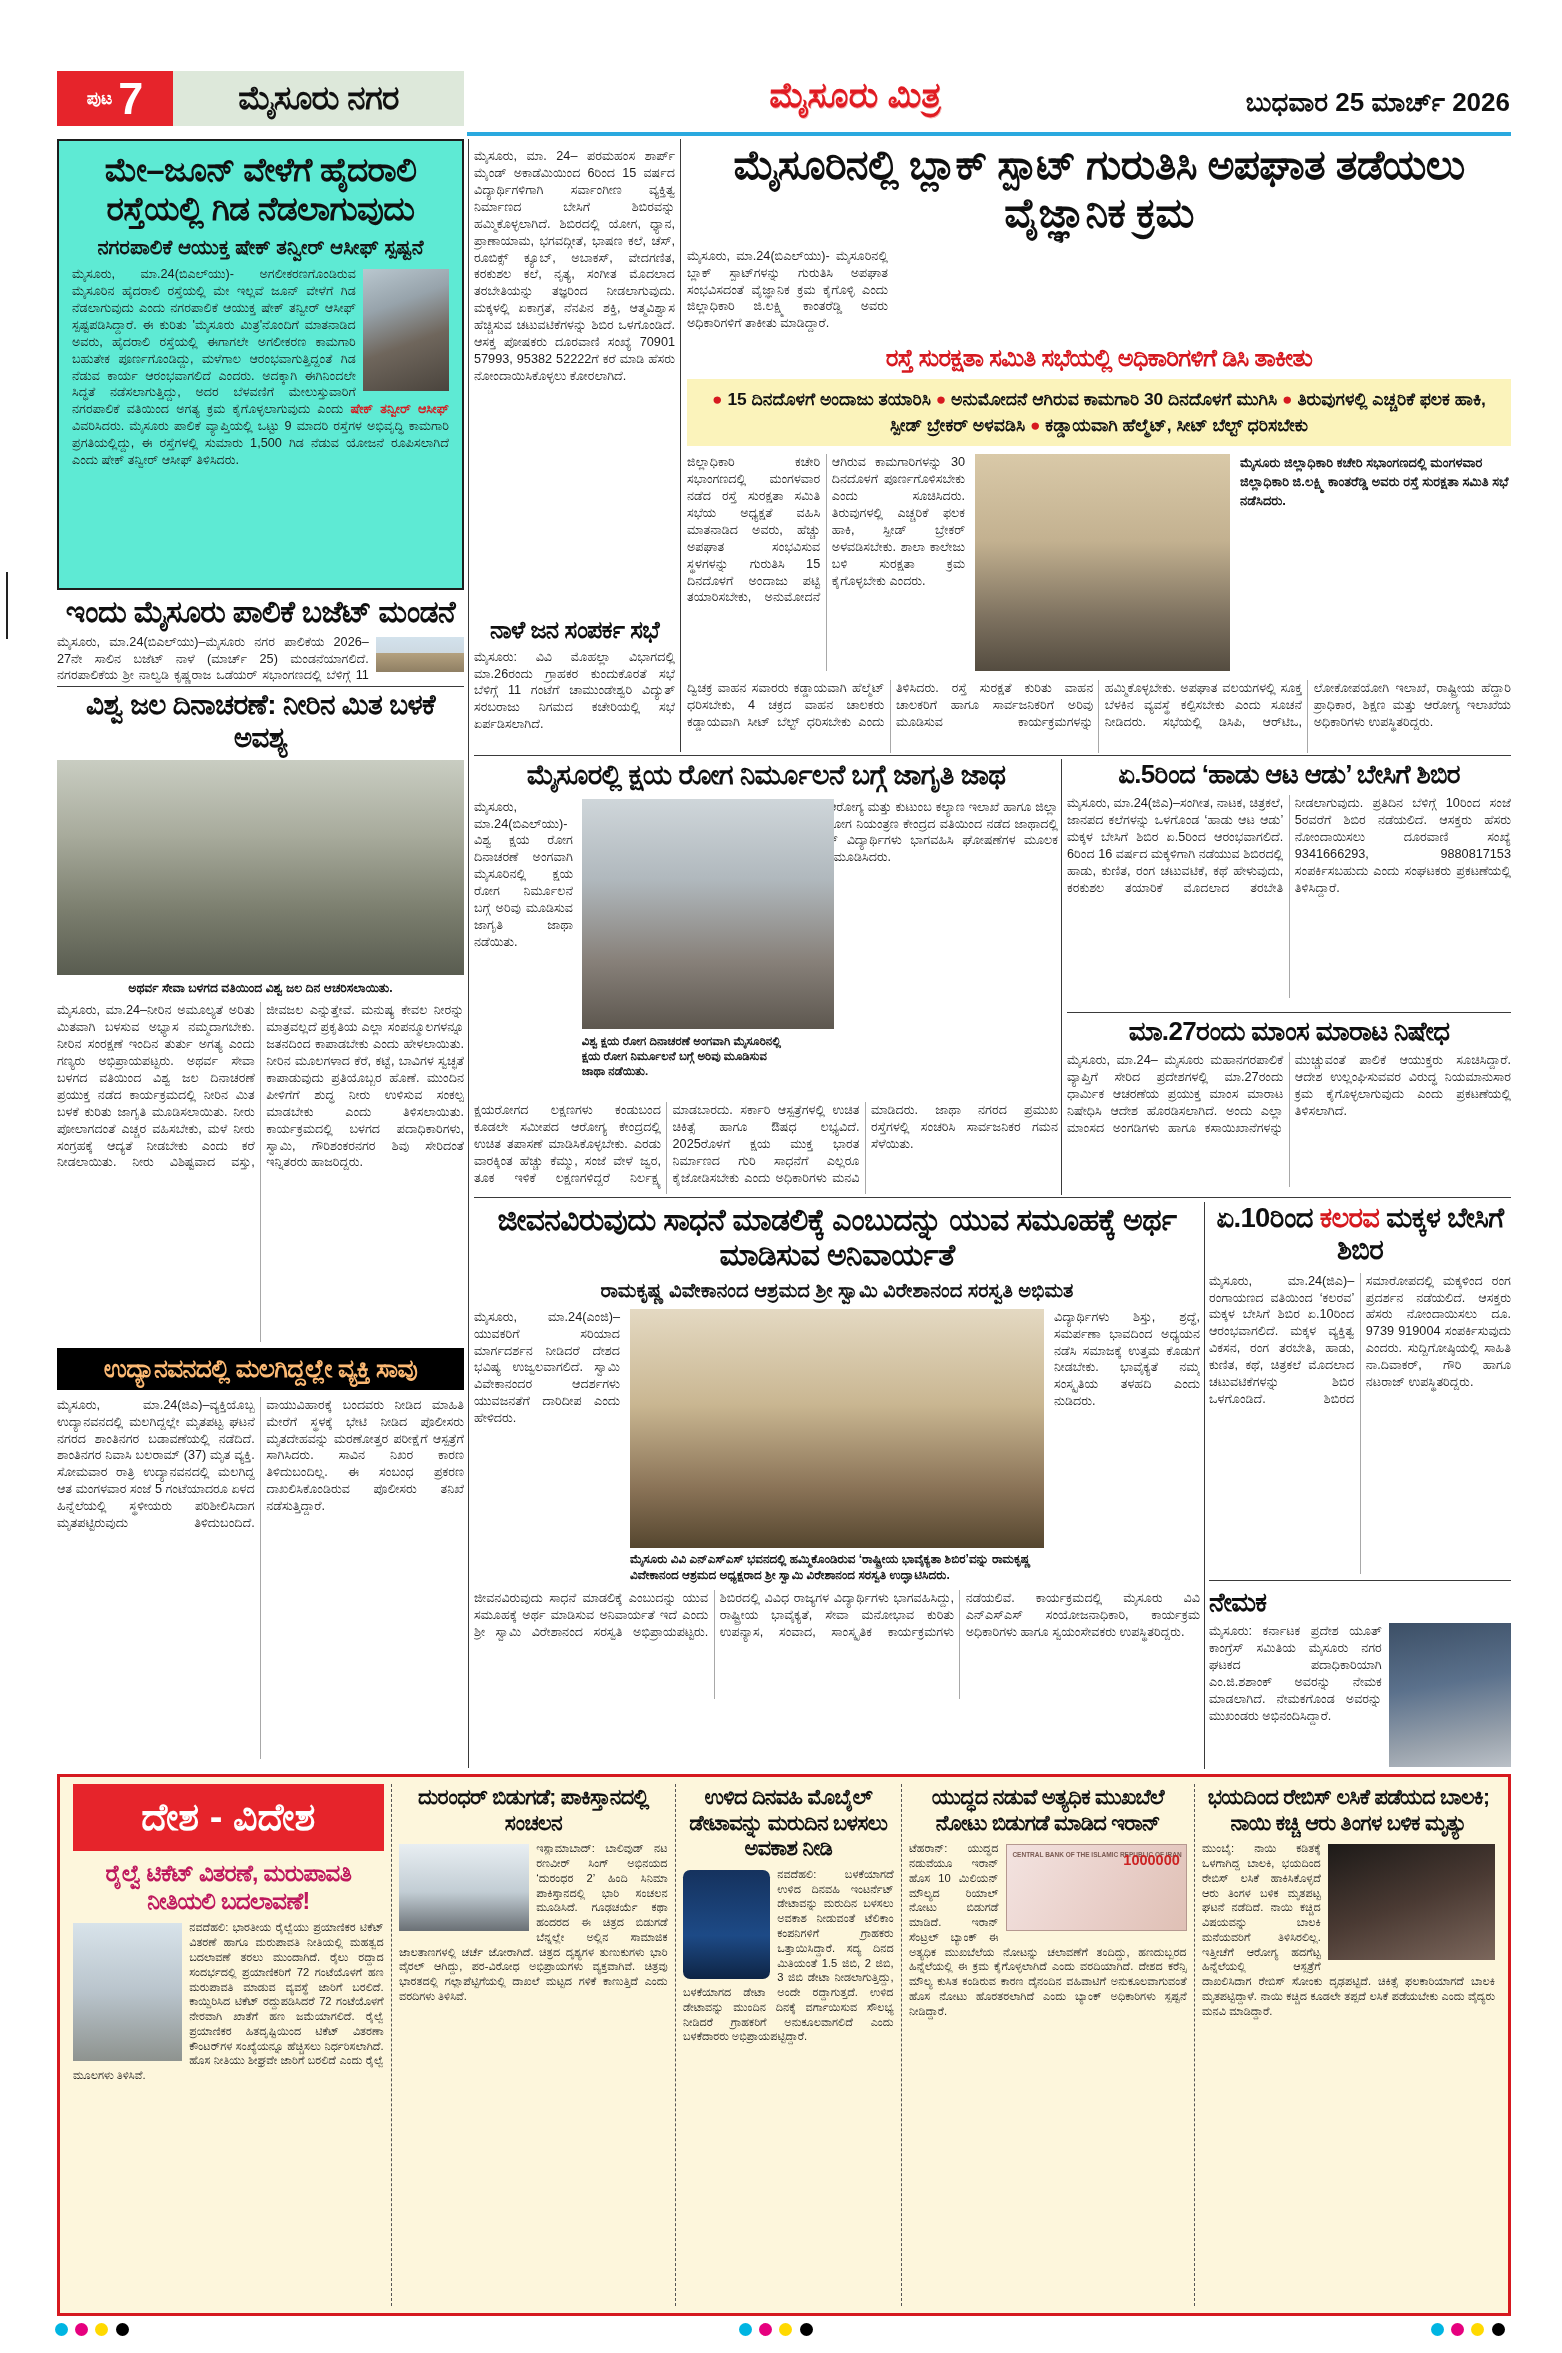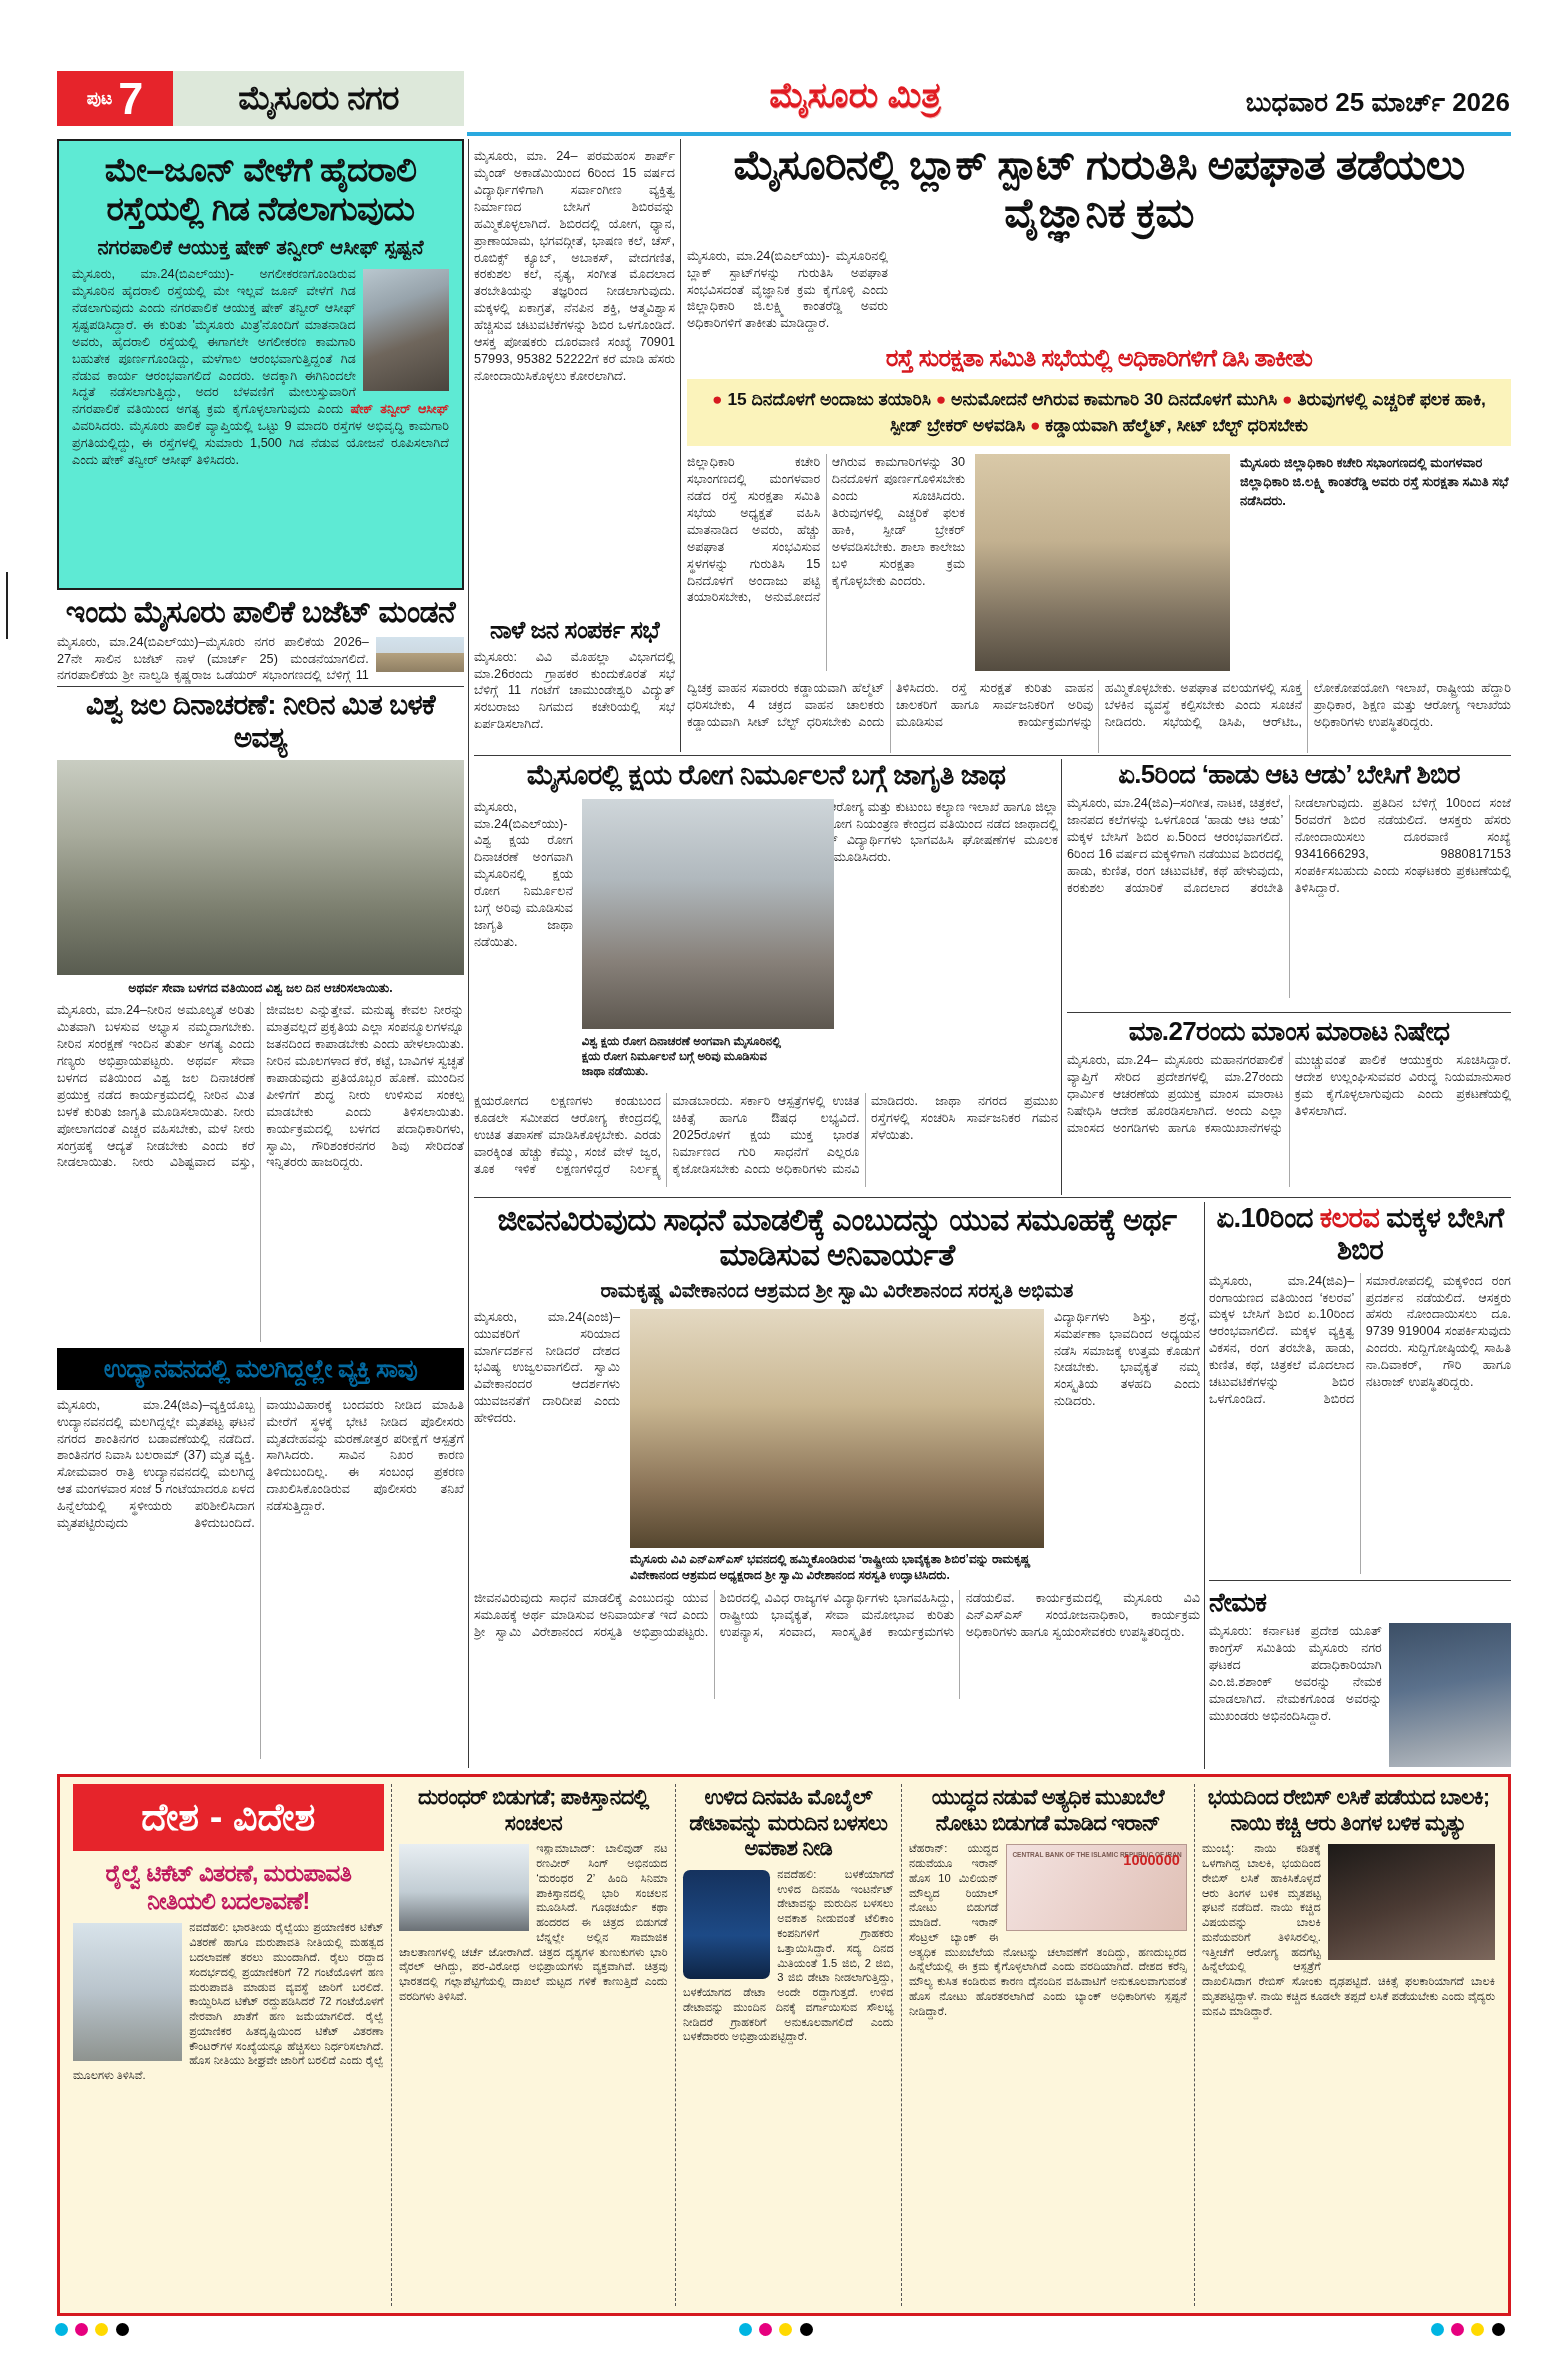--- a/index.html
+++ b/index.html
@@ -54,21 +54,21 @@
   .artB { left:57px; top:594px; width:407px; height:90px; }
   .artB .hl { font-size:30px; }
   .artB .body-txt { margin-top:4.3px; }
 
   .artC { left:57px; top:688px; width:407px; height:654px; }
   .artC .hl { font-size:28px; }
   .artC .caption { text-align:center; margin:5.8px 0; }
   .artC .body-txt { margin-top:2.9px; }
 
   .artD { left:57px; top:1348px; width:407px; height:420px; }
-  .banner { background:#000; color:#0369a1; font-size:25px; font-weight:bold; text-align:center; padding:5.8px 2.9px; letter-spacing:-0.7px; }
+  .banner { background:#000; color:#fdba74; font-size:25px; font-weight:bold; text-align:center; padding:5.8px 2.9px; letter-spacing:-0.7px; }
   .artD .body-txt { margin-top:7.2px; }
 
   
   .artE { left:474px; top:141px; width:201px; height:471px; }
   .artE .hl { font-size:26px; }
   .artE .body-txt { margin-top:7.2px; }
   .artF { left:474px; top:616px; width:201px; height:136px; }
   .artF .hl { font-size:24px; }
   .artF .body-txt { margin-top:4.3px; }
 
@@ -90,21 +90,21 @@
 
   
   .artH { left:474px; top:759px; width:584px; height:435px; }
   .artH .hl { font-size:27.5px; }
   .h-row { display:flex; gap:8.7px; margin-top:7.2px; }
   .h-col1 { width:99px; flex:none; }
   .h-photo-wrap { width:211px; flex:none; }
   .h-photo { width:252px; height:230px; }
   .h-cap { margin-top:4.3px; font-size:11.6px; font-weight:bold; line-height:1.3; }
   .h-col3 { flex:1; }
-  .h-bottom { margin-top:15px; }
+  .h-bottom { margin-top:24px; }
 
   .artI { left:1067px; top:759px; width:444px; height:249px; }
   .artI .hl { font-size:26px; }
   .artI .body-txt { margin-top:5.8px; }
   .artJ { left:1067px; top:1016px; width:444px; height:178px; }
   .artJ .hl { font-size:26px; }
   .artJ .body-txt { margin-top:5.8px; }
 
   
   .artK { left:474px; top:1202px; width:726px; height:567px; }

